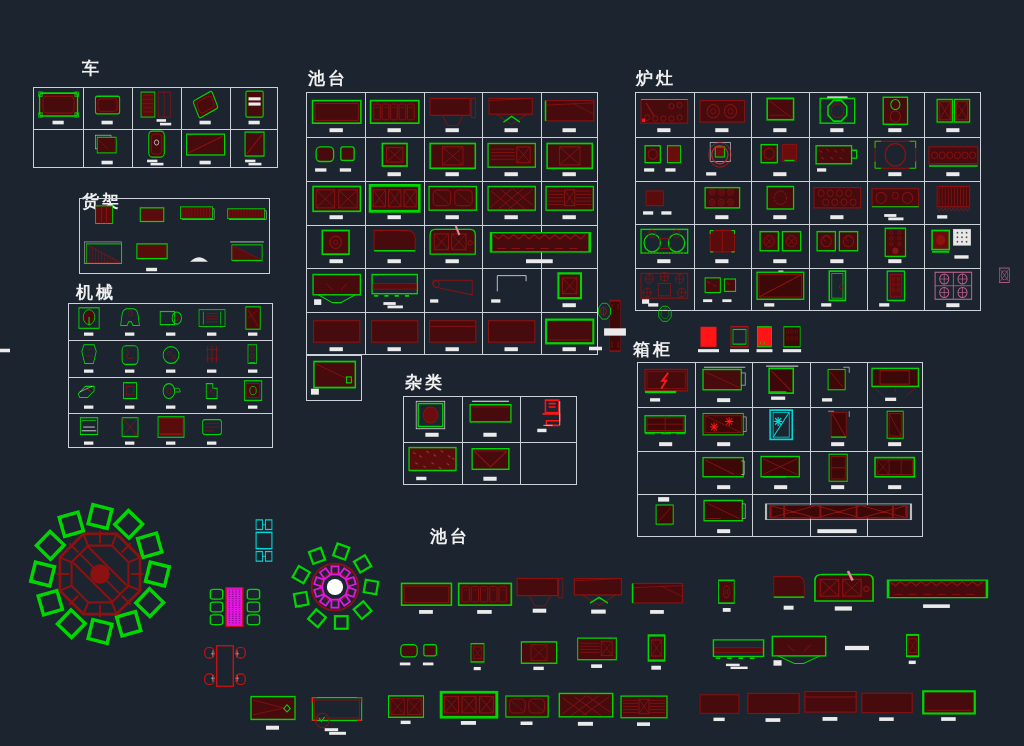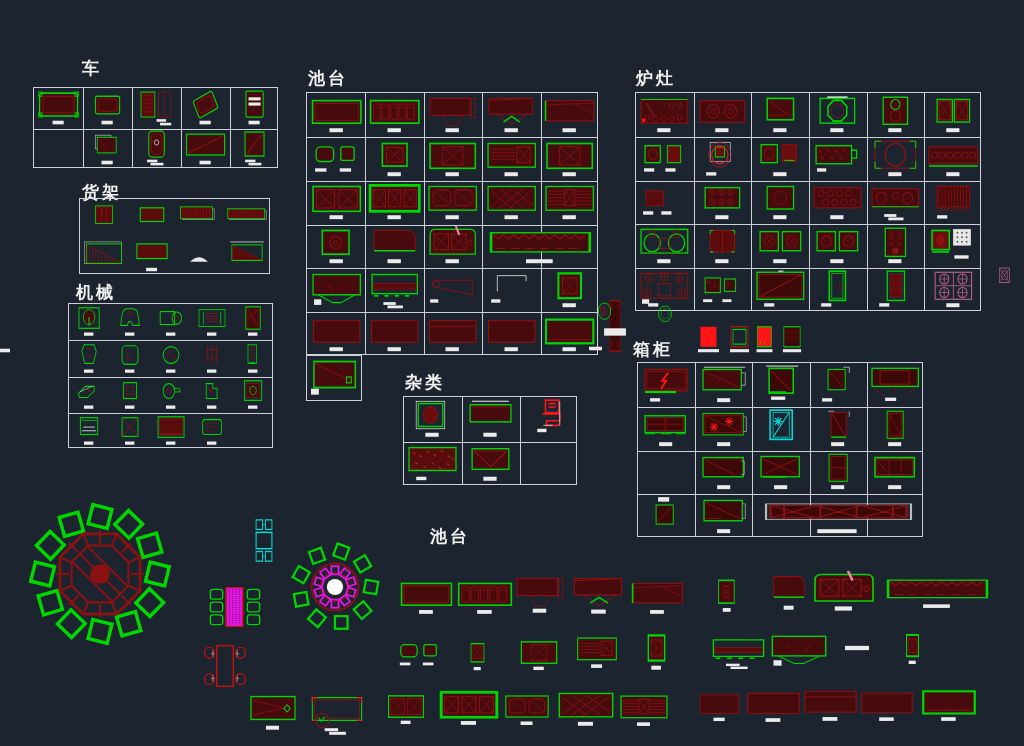--- a/index.html
+++ b/index.html
@@ -93,21 +93,21 @@
       </div>
       <div class="blk" style="left: 198.94px; top: 42.12px; width: 43.12px; height: 36.45px;">
         <svg width="43.12" height="36.45" viewBox="0 0 100 70" preserveAspectRatio="none">
           <rect x="28" y="4" width="44" height="46" fill="#480b0d" stroke="#00d600" stroke-width="2.5"></rect>
           <line x1="32" y1="46" x2="68" y2="8" stroke="#8c1212" stroke-width="2"></line>
           <rect x="28" y="57" width="24" height="5" fill="#ebebeb"></rect>
           <rect x="36" y="63" width="30" height="5" fill="#ebebeb"></rect>
         </svg>
       </div>
     </div>
-    <div class="sec-label" style="left: 82px; top: 184px; text-align: right;">货架</div>
+    <div class="sec-label" style="left: 82px; top: 193px; text-align: right;">货架</div>
     <div class="grid" style="left: 79px; top: 198px; width: 191px; height: 76px;">
       <div class="blk" style="left: 2.865px; top: 1.52px; width: 42.02px; height: 34.2px;">
         <svg width="42.02" height="34.2" viewBox="0 0 100 70" preserveAspectRatio="none">
           <rect x="30" y="10" width="40" height="36" fill="#5a0c0c" stroke="#00d600" stroke-width="2"></rect>
           <line x1="44" y1="10" x2="44" y2="46" stroke="#8c1212" stroke-width="2"></line>
           <line x1="56" y1="10" x2="56" y2="46" stroke="#8c1212" stroke-width="2"></line>
         </svg>
       </div>
       <div class="blk" style="left: 50.615px; top: 1.52px; width: 42.02px; height: 34.2px;">
         <svg width="42.02" height="34.2" viewBox="0 0 100 70" preserveAspectRatio="none">

